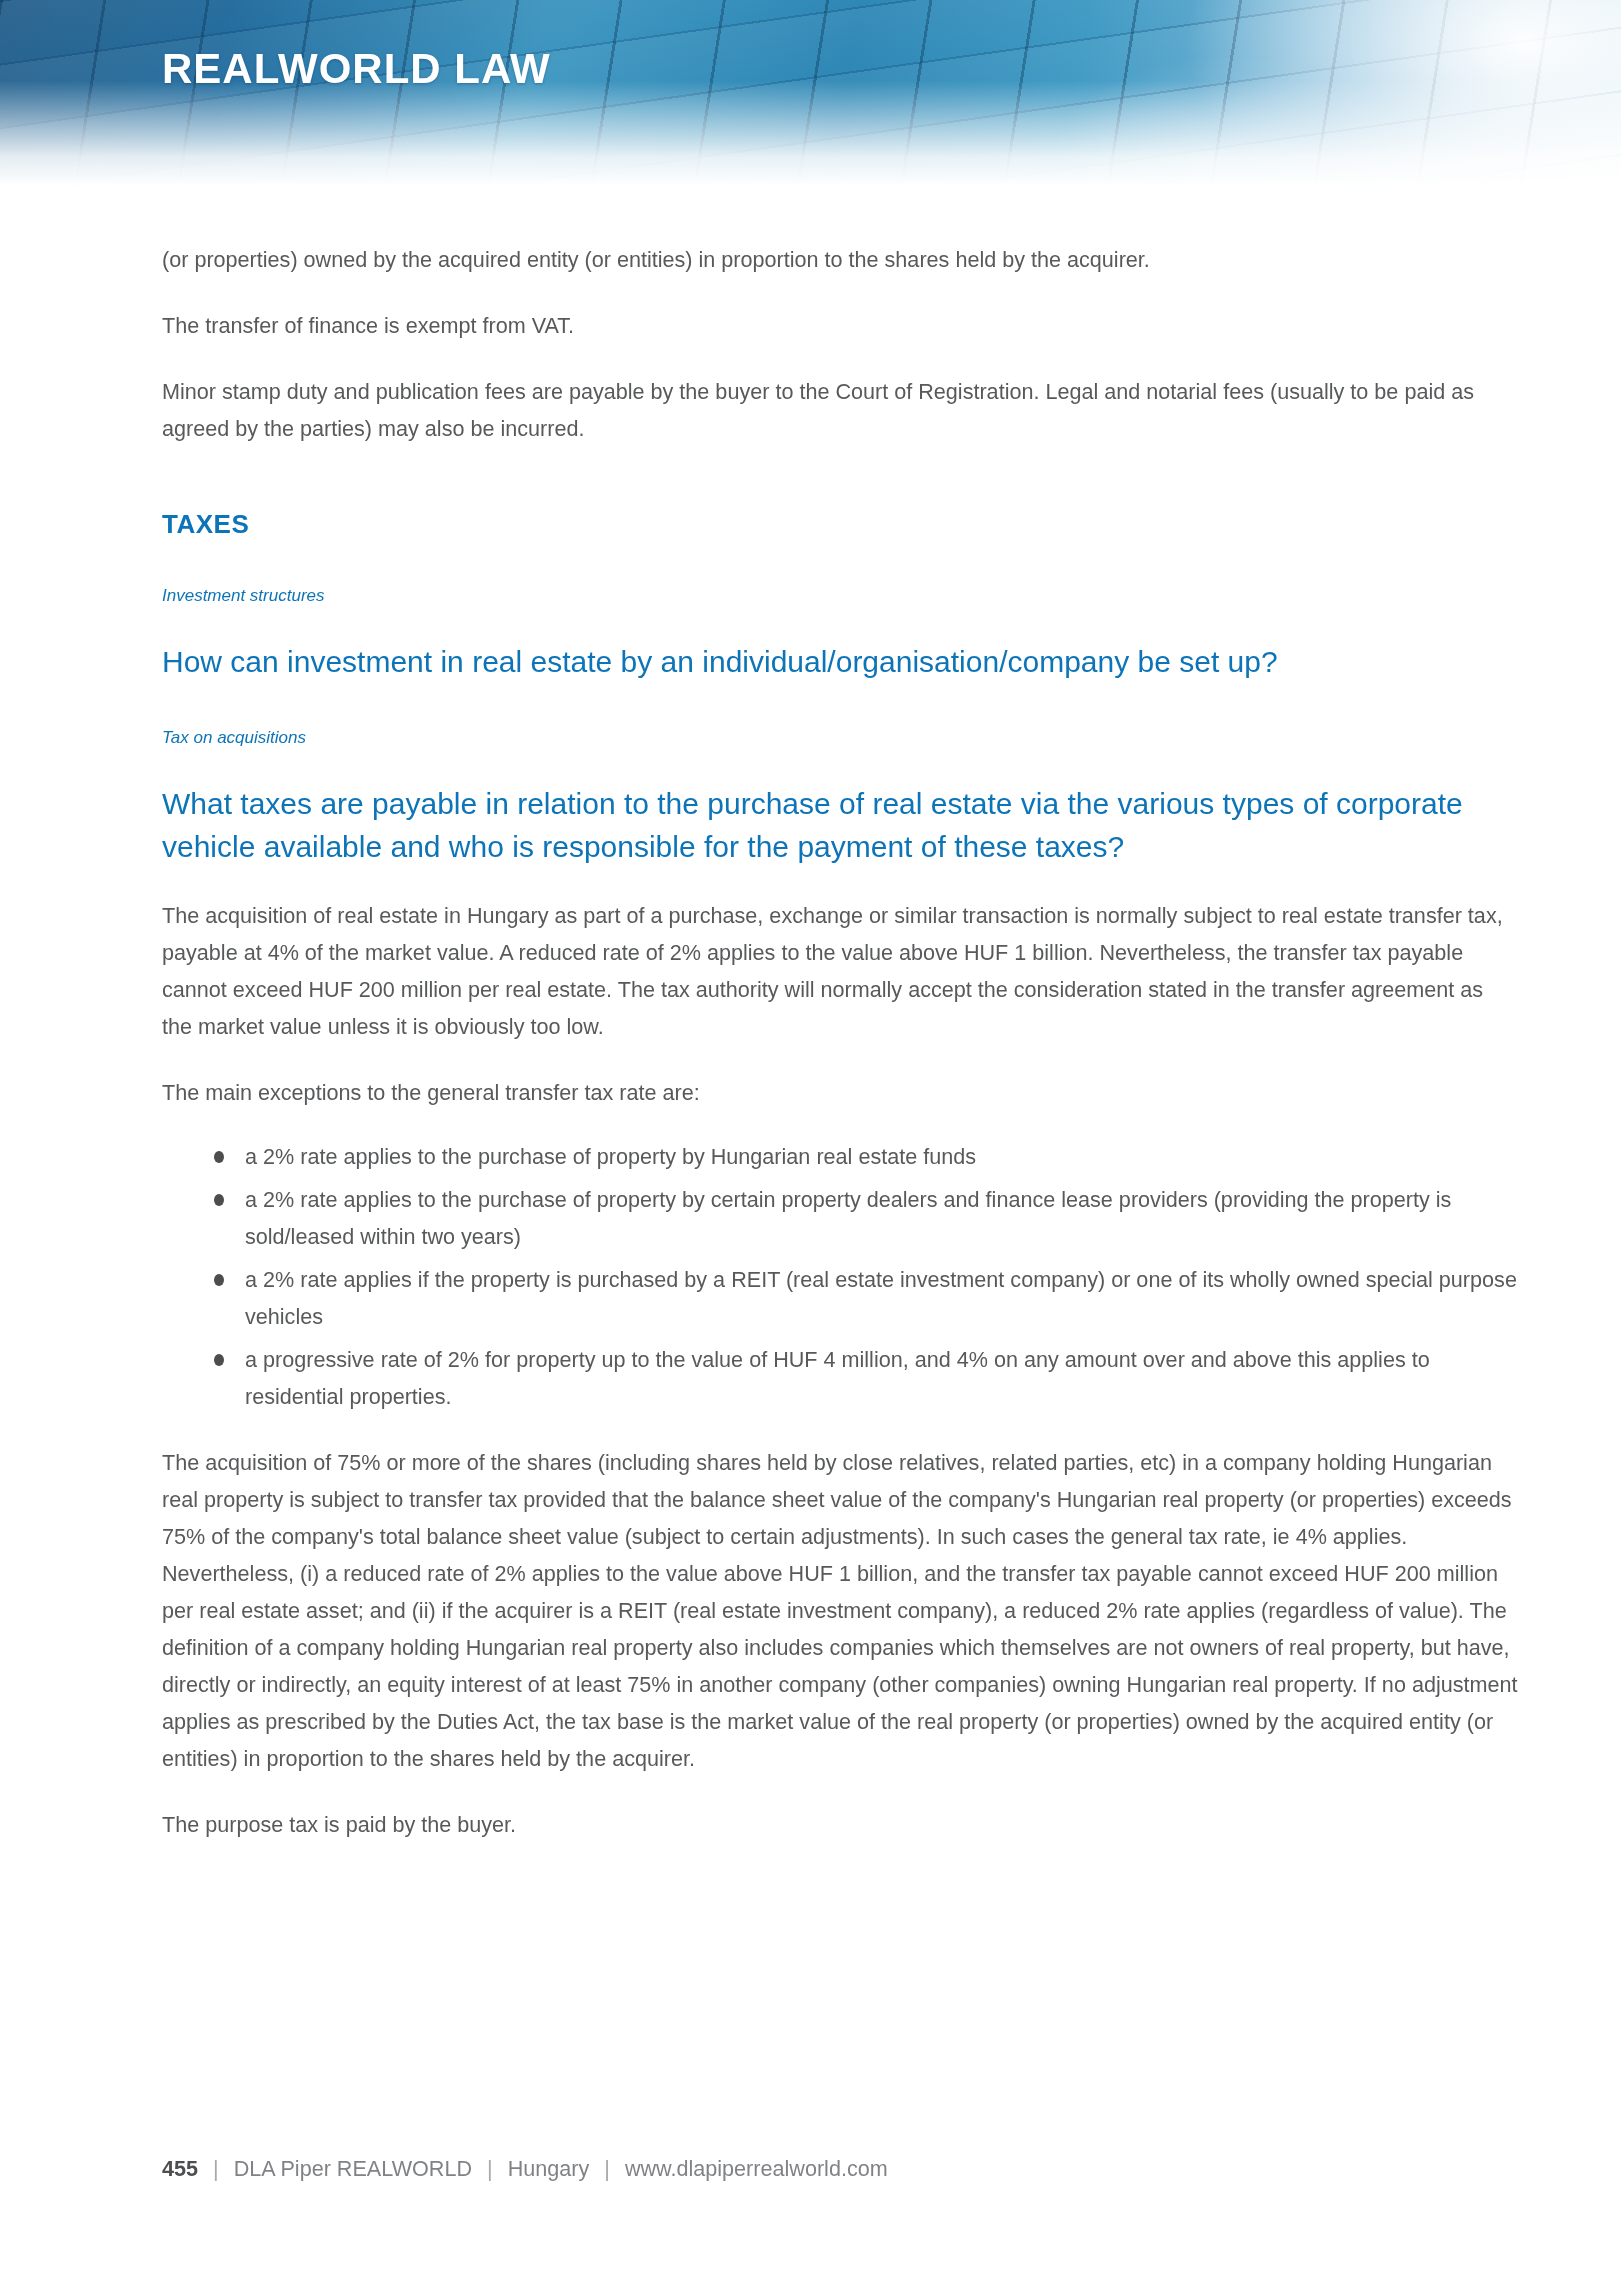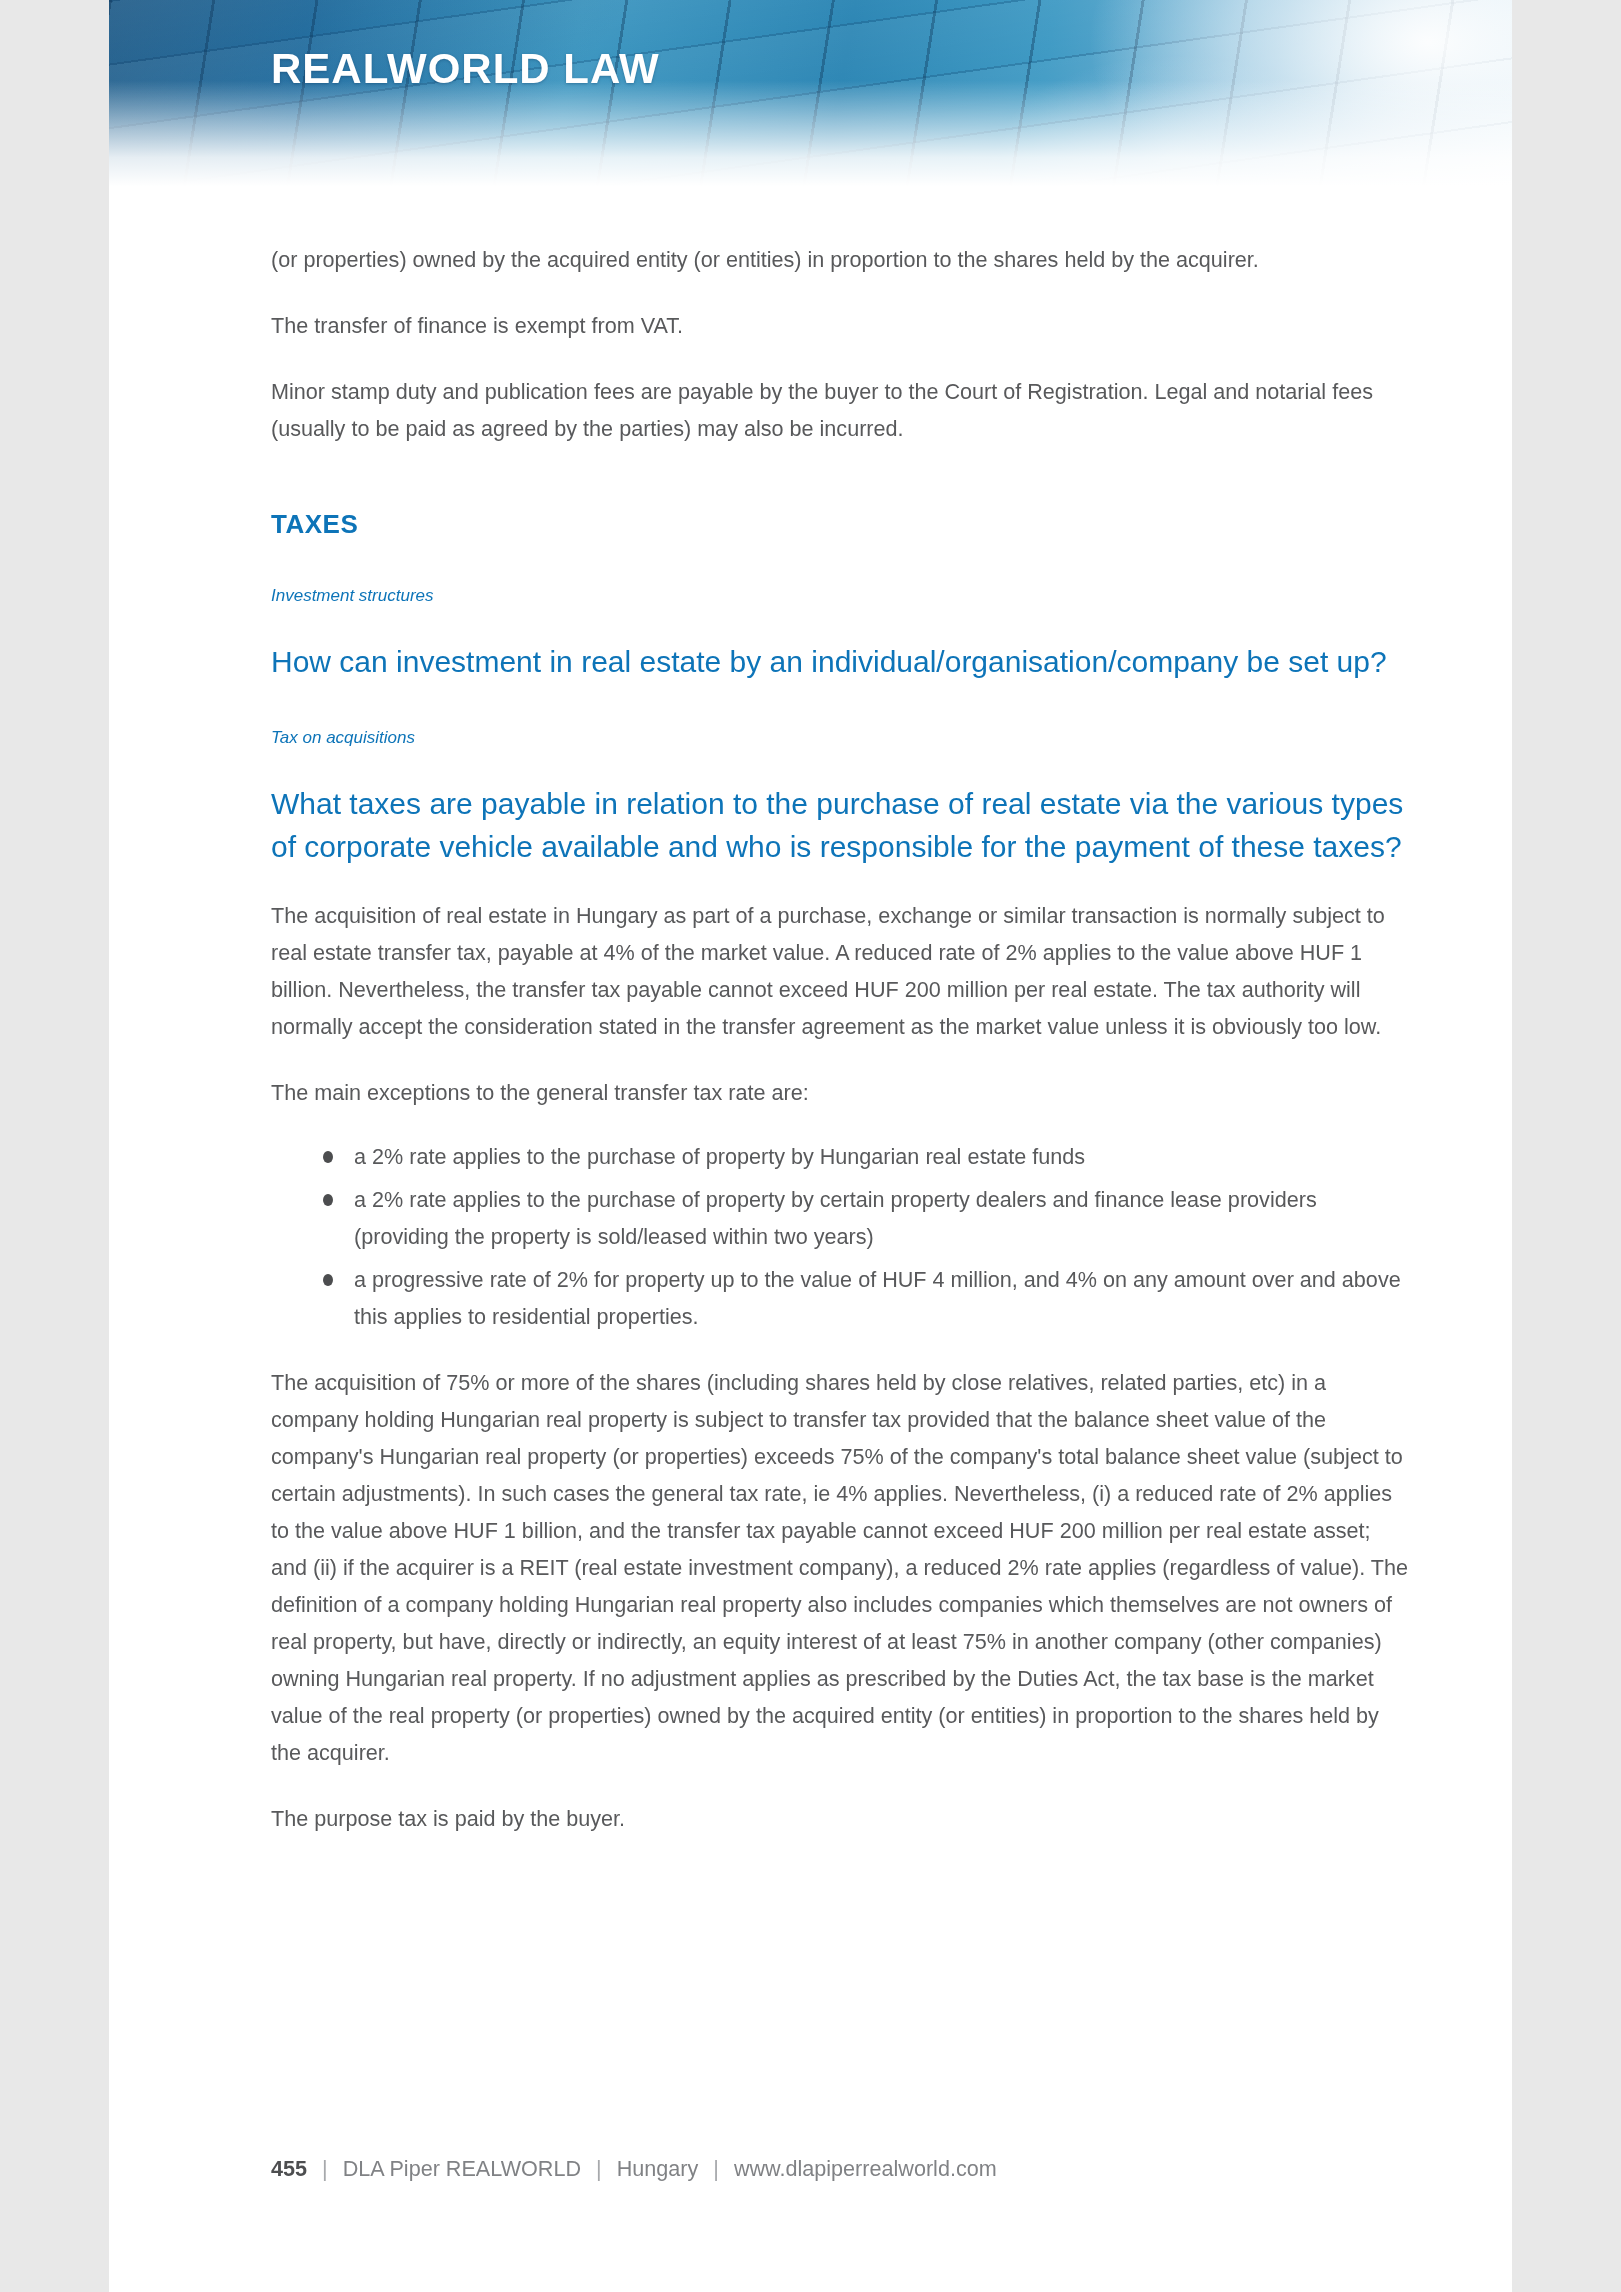--- a/index.html
+++ b/index.html
@@ -1,18 +1,18 @@
 <!DOCTYPE html>
 <html><head>
 <meta charset="utf-8">
 <style>
   html, body { margin: 0; padding: 0; background: #e8e8e8; }
   .page {
     position: relative;
-    width: 1403px;
+    width: 1621px;
     height: 2293px;
     margin: 0 auto;
     background: #ffffff;
     font-family: "Liberation Sans", sans-serif;
     overflow: hidden;
   }
 
   
   .header {
     position: relative;
@@ -140,20 +140,21 @@
 
     <p class="question">What taxes are payable in relation to the purchase of real estate via the various types of corporate vehicle available and who is responsible for the payment of these taxes?</p>
 
     <p>The acquisition of real estate in Hungary as part of a purchase, exchange or similar transaction is normally subject to real estate transfer tax, payable at 4% of the market value. A reduced rate of 2% applies to the value above HUF 1 billion. Nevertheless, the transfer tax payable cannot exceed HUF 200 million per real estate. The tax authority will normally accept the consideration stated in the transfer agreement as the market value unless it is obviously too low.</p>
 
     <p>The main exceptions to the general transfer tax rate are:</p>
 
     <ul class="bullet-list">
       <li>a 2% rate applies to the purchase of property by Hungarian real estate funds</li>
       <li>a 2% rate applies to the purchase of property by certain property dealers and finance lease providers (providing the property is sold/leased within two years)</li>
+      <li>a 2% rate applies if the property is purchased by a REIT (real estate investment company) or one of its wholly owned special purpose vehicles</li>
       <li>a progressive rate of 2% for property up to the value of HUF 4 million, and 4% on any amount over and above this applies to residential properties.</li>
     </ul>
 
     <p>The acquisition of 75% or more of the shares (including shares held by close relatives, related parties, etc) in a company holding Hungarian real property is subject to transfer tax provided that the balance sheet value of the company's Hungarian real property (or properties) exceeds 75% of the company's total balance sheet value (subject to certain adjustments). In such cases the general tax rate, ie 4% applies. Nevertheless, (i) a reduced rate of 2% applies to the value above HUF 1 billion, and the transfer tax payable cannot exceed HUF 200 million per real estate asset; and (ii) if the acquirer is a REIT (real estate investment company), a reduced 2% rate applies (regardless of value). The definition of a company holding Hungarian real property also includes companies which themselves are not owners of real property, but have, directly or indirectly, an equity interest of at least 75% in another company (other companies) owning Hungarian real property. If no adjustment applies as prescribed by the Duties Act, the tax base is the market value of the real property (or properties) owned by the acquired entity (or entities) in proportion to the shares held by the acquirer.</p>
 
     <p>The purpose tax is paid by the buyer.</p>
 
   </div>
 
   <div class="footer">

